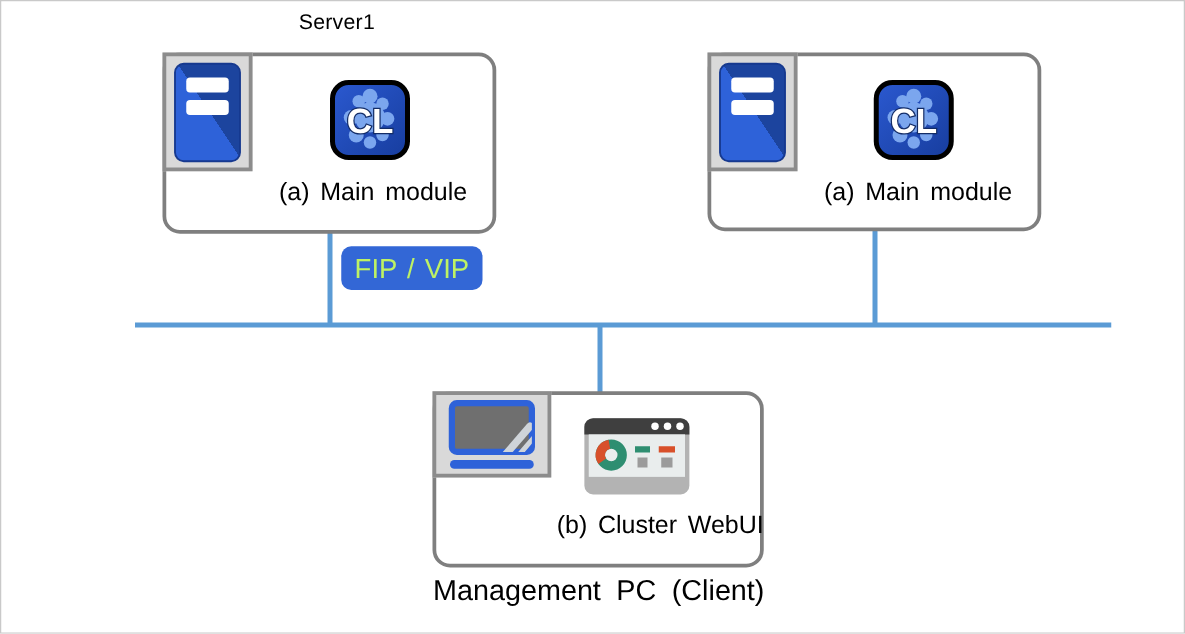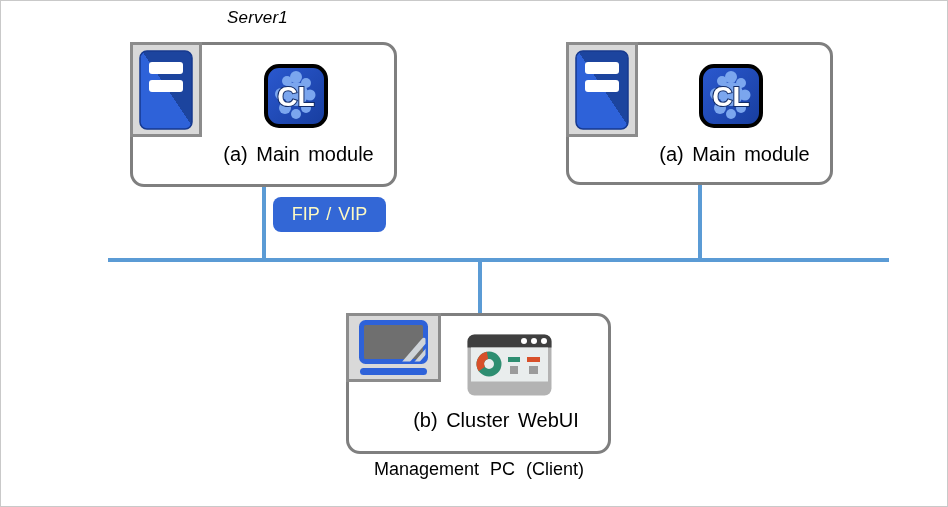--- a/index.html
+++ b/index.html
@@ -19,39 +19,39 @@
     position:absolute; background:#d9d9d9; border:3px solid #8c8c8c;
     box-sizing:border-box; display:flex; align-items:center; justify-content:center;
   }
   .module-label {
     position:absolute; font-size:20px; text-align:center; box-sizing:border-box;
     word-spacing:3px; line-height:22px;
   }
   .net-line { position:absolute; background:#5b9bd5; }
   .badge {
     position:absolute; left:272px; top:196px; width:113px; height:35px;
-    background:#3367d6; border-radius:8px; color:#fef9c3; font-size:18px;
+    background:#3367d6; border-radius:8px; color:#bef264; font-size:22px;
     line-height:35px; text-align:center; word-spacing:2px;
   }
   .app-icon { position:absolute; }
   .caption {
-    position:absolute; font-size:18px; text-align:center; word-spacing:6px;
+    position:absolute; font-size:23px; text-align:center; word-spacing:6px;
   }
 </style>
 </head>
 <body>
 
 <div class="canvas">
 
   <div class="net-line" style="left:107px; top:257px; width:781px; height:4px;"></div>
   <div class="net-line" style="left:261px; top:184px; width:4px; height:75px;"></div>
   <div class="net-line" style="left:697px; top:182px; width:4px; height:77px;"></div>
   <div class="net-line" style="left:477px; top:259px; width:4px; height:55px;"></div>
 
-  <div class="node-title" style="left:123px; top:7px; width:267px;font-style:italic;">Server1</div>
+  <div class="node-title" style="left:135px; top:7px; width:267px;">Server1</div>
   <div class="group-box" style="left:129px; top:41px; width:267px; height:145px;"></div>
   <div class="icon-frame" style="left:129px; top:41px; width:72px; height:95px;">
     <svg width="56" height="82" viewBox="0 0 56 82">
       <defs>
         <linearGradient id="srvg1" x1="0" y1="1" x2="1" y2="0">
           <stop offset="0" stop-color="#2e62d9"></stop>
             <stop offset="0.52" stop-color="#2e62d9"></stop>
           <stop offset="0.52" stop-color="#1c449e"></stop>
             <stop offset="1" stop-color="#1c449e"></stop>
         </linearGradient>
@@ -154,16 +154,16 @@
       <circle cx="77" cy="7" r="3" fill="#ffffff"></circle>
       <rect x="4" y="13.5" width="77" height="34" fill="#e9eded"></rect>
       <circle cx="22" cy="30" r="8.75" fill="none" stroke="#2e8e71" stroke-width="7.5"></circle>
       <path d="M 20.5 21.4 A 8.75 8.75 0 0 0 14.8 35" fill="none" stroke="#d8502a" stroke-width="7.5"></path>
       <rect x="41" y="23" width="12" height="5" fill="#2e8e71"></rect>
       <rect x="43" y="32" width="8" height="8" fill="#9b9b9b"></rect>
       <rect x="60" y="23" width="13" height="5" fill="#d8502a"></rect>
       <rect x="62" y="32" width="9" height="8" fill="#9b9b9b"></rect>
     </svg>
   </div>
-  <div class="module-label" style="left:345px; top:408px; width:265px; padding-left:35px;">(b) Cluster WebUI</div>
+  <div class="module-label" style="left:345px; top:408px; width:265px; padding-left:35px;text-align:right;">(b) Cluster WebUI</div>
   <div class="caption" style="left:280px; top:458px; width:396px;">Management PC (Client)</div>
 
 </div>
 
 </body></html>

